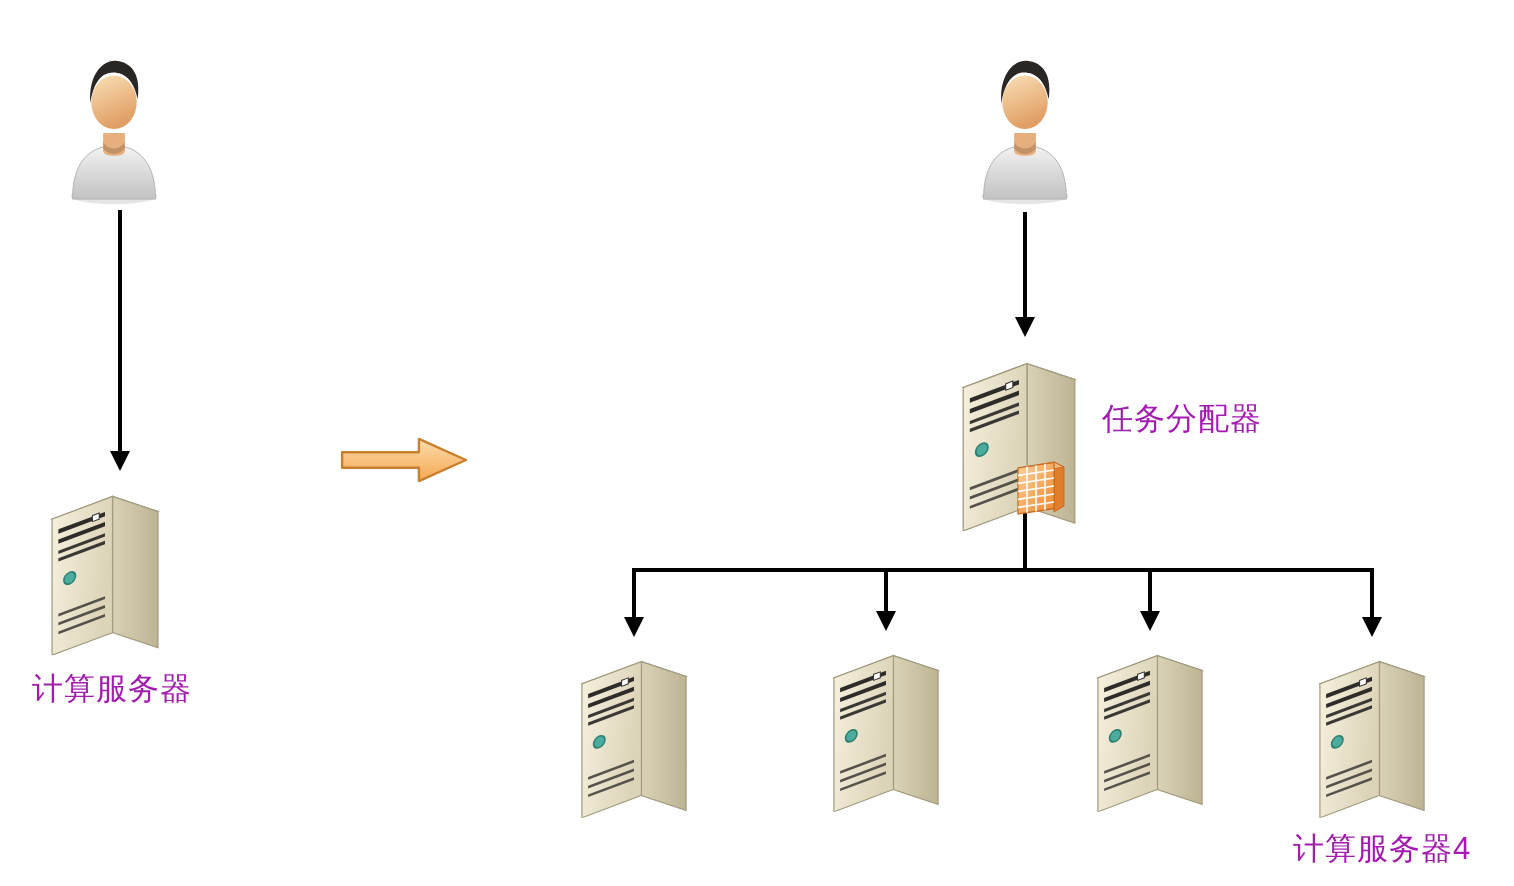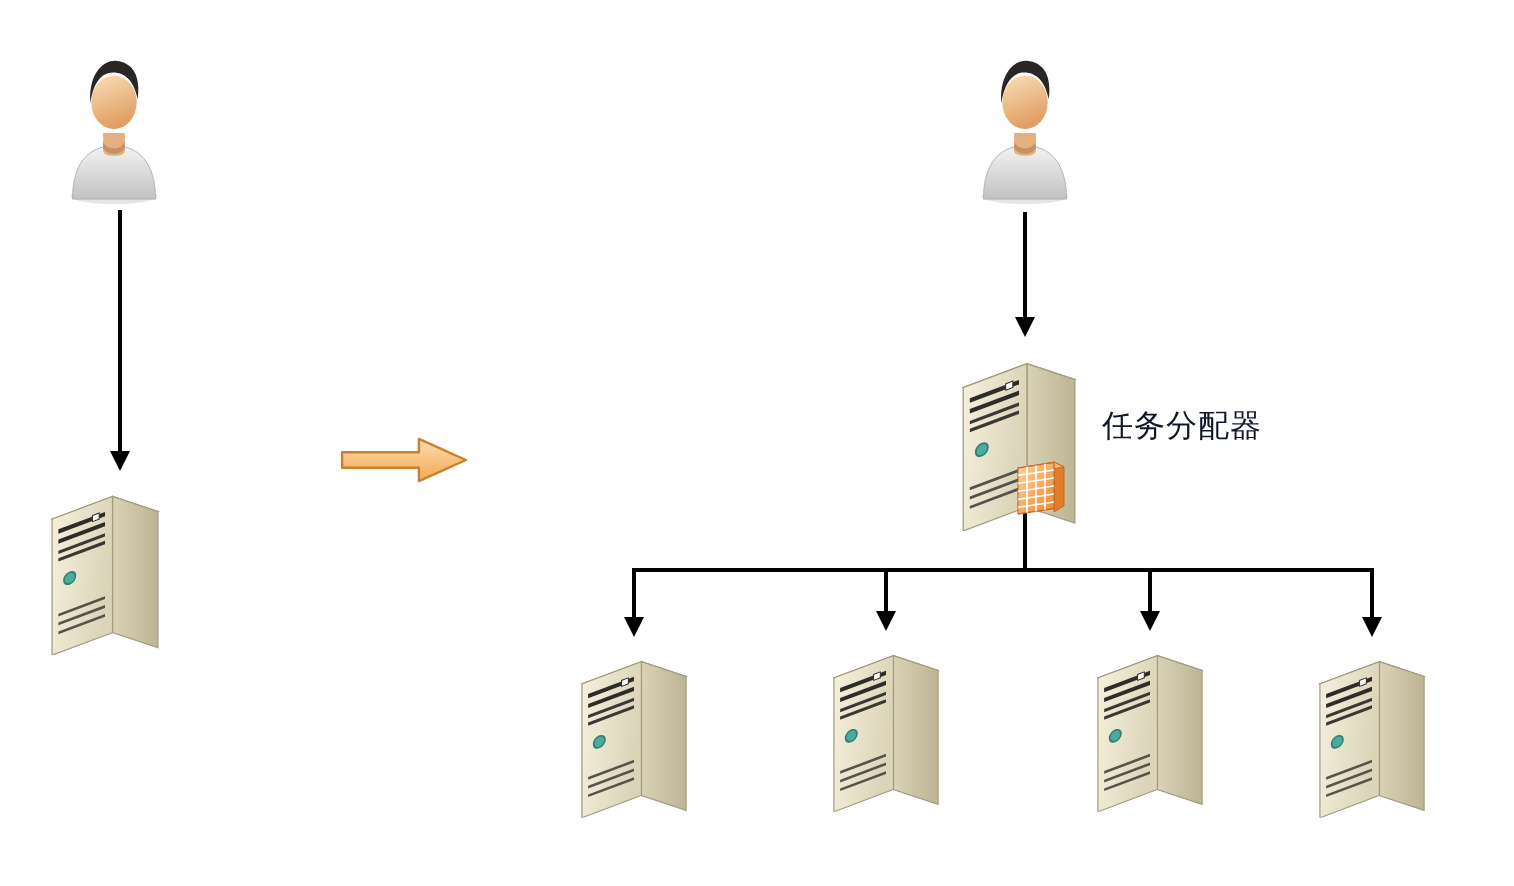--- a/index.html
+++ b/index.html
@@ -32,27 +32,26 @@
     z-index: 2;
   }
   .icon svg {
     width: 100%;
     height: 100%;
     display: block;
   }
   .node-label {
     position: absolute;
     z-index: 3;
-    color: #0f172a;
+    color: #a21caf;
     font-size: 31px;
     font-weight: 500;
     text-align: center;
     white-space: nowrap;
     letter-spacing: 1px;
-    margin-top: 7px;
   }
   .node-label.left-align {
     text-align: left;
   }
 </style>
 </head>
 <body>
 
 <div class="canvas">
 
@@ -152,20 +151,21 @@
         <use href="#sym-person"></use>
       </svg>
   </div>
 
   <div class="icon" style="left:42px; top:478px; width:126px; height:178px;">
     <svg viewBox="0 0 100 140">
         <use href="#sym-server"></use>
       </svg>
   </div>
 
+  <div class="node-label" style="left:12px; top:668px; width:200px;">计算服务器</div>
 
   <div class="icon" style="left:338px; top:436px; width:134px; height:48px;">
     <svg viewBox="0 0 135 50">
       <polygon points="2,17 82,17 82,3 131,25 82,47 82,33 2,33" fill="url(#gradArrow)" stroke="#C9802E" stroke-width="2.5" stroke-linejoin="round"></polygon>
     </svg>
   </div>
 
   <div class="icon" style="left:969px; top:40px; width:112px; height:168px;">
     <svg viewBox="0 0 110 170">
         <use href="#sym-person"></use>
@@ -200,14 +200,15 @@
     <svg viewBox="0 0 100 140">
         <use href="#sym-server"></use>
       </svg>
   </div>
   <div class="icon" style="left:1310px; top:644px; width:124px; height:174px;">
     <svg viewBox="0 0 100 140">
         <use href="#sym-server"></use>
       </svg>
   </div>
 
+  <div class="node-label" style="left:1272px; top:828px; width:220px;">计算服务器4</div>
 
 </div>
 
 </body></html>

